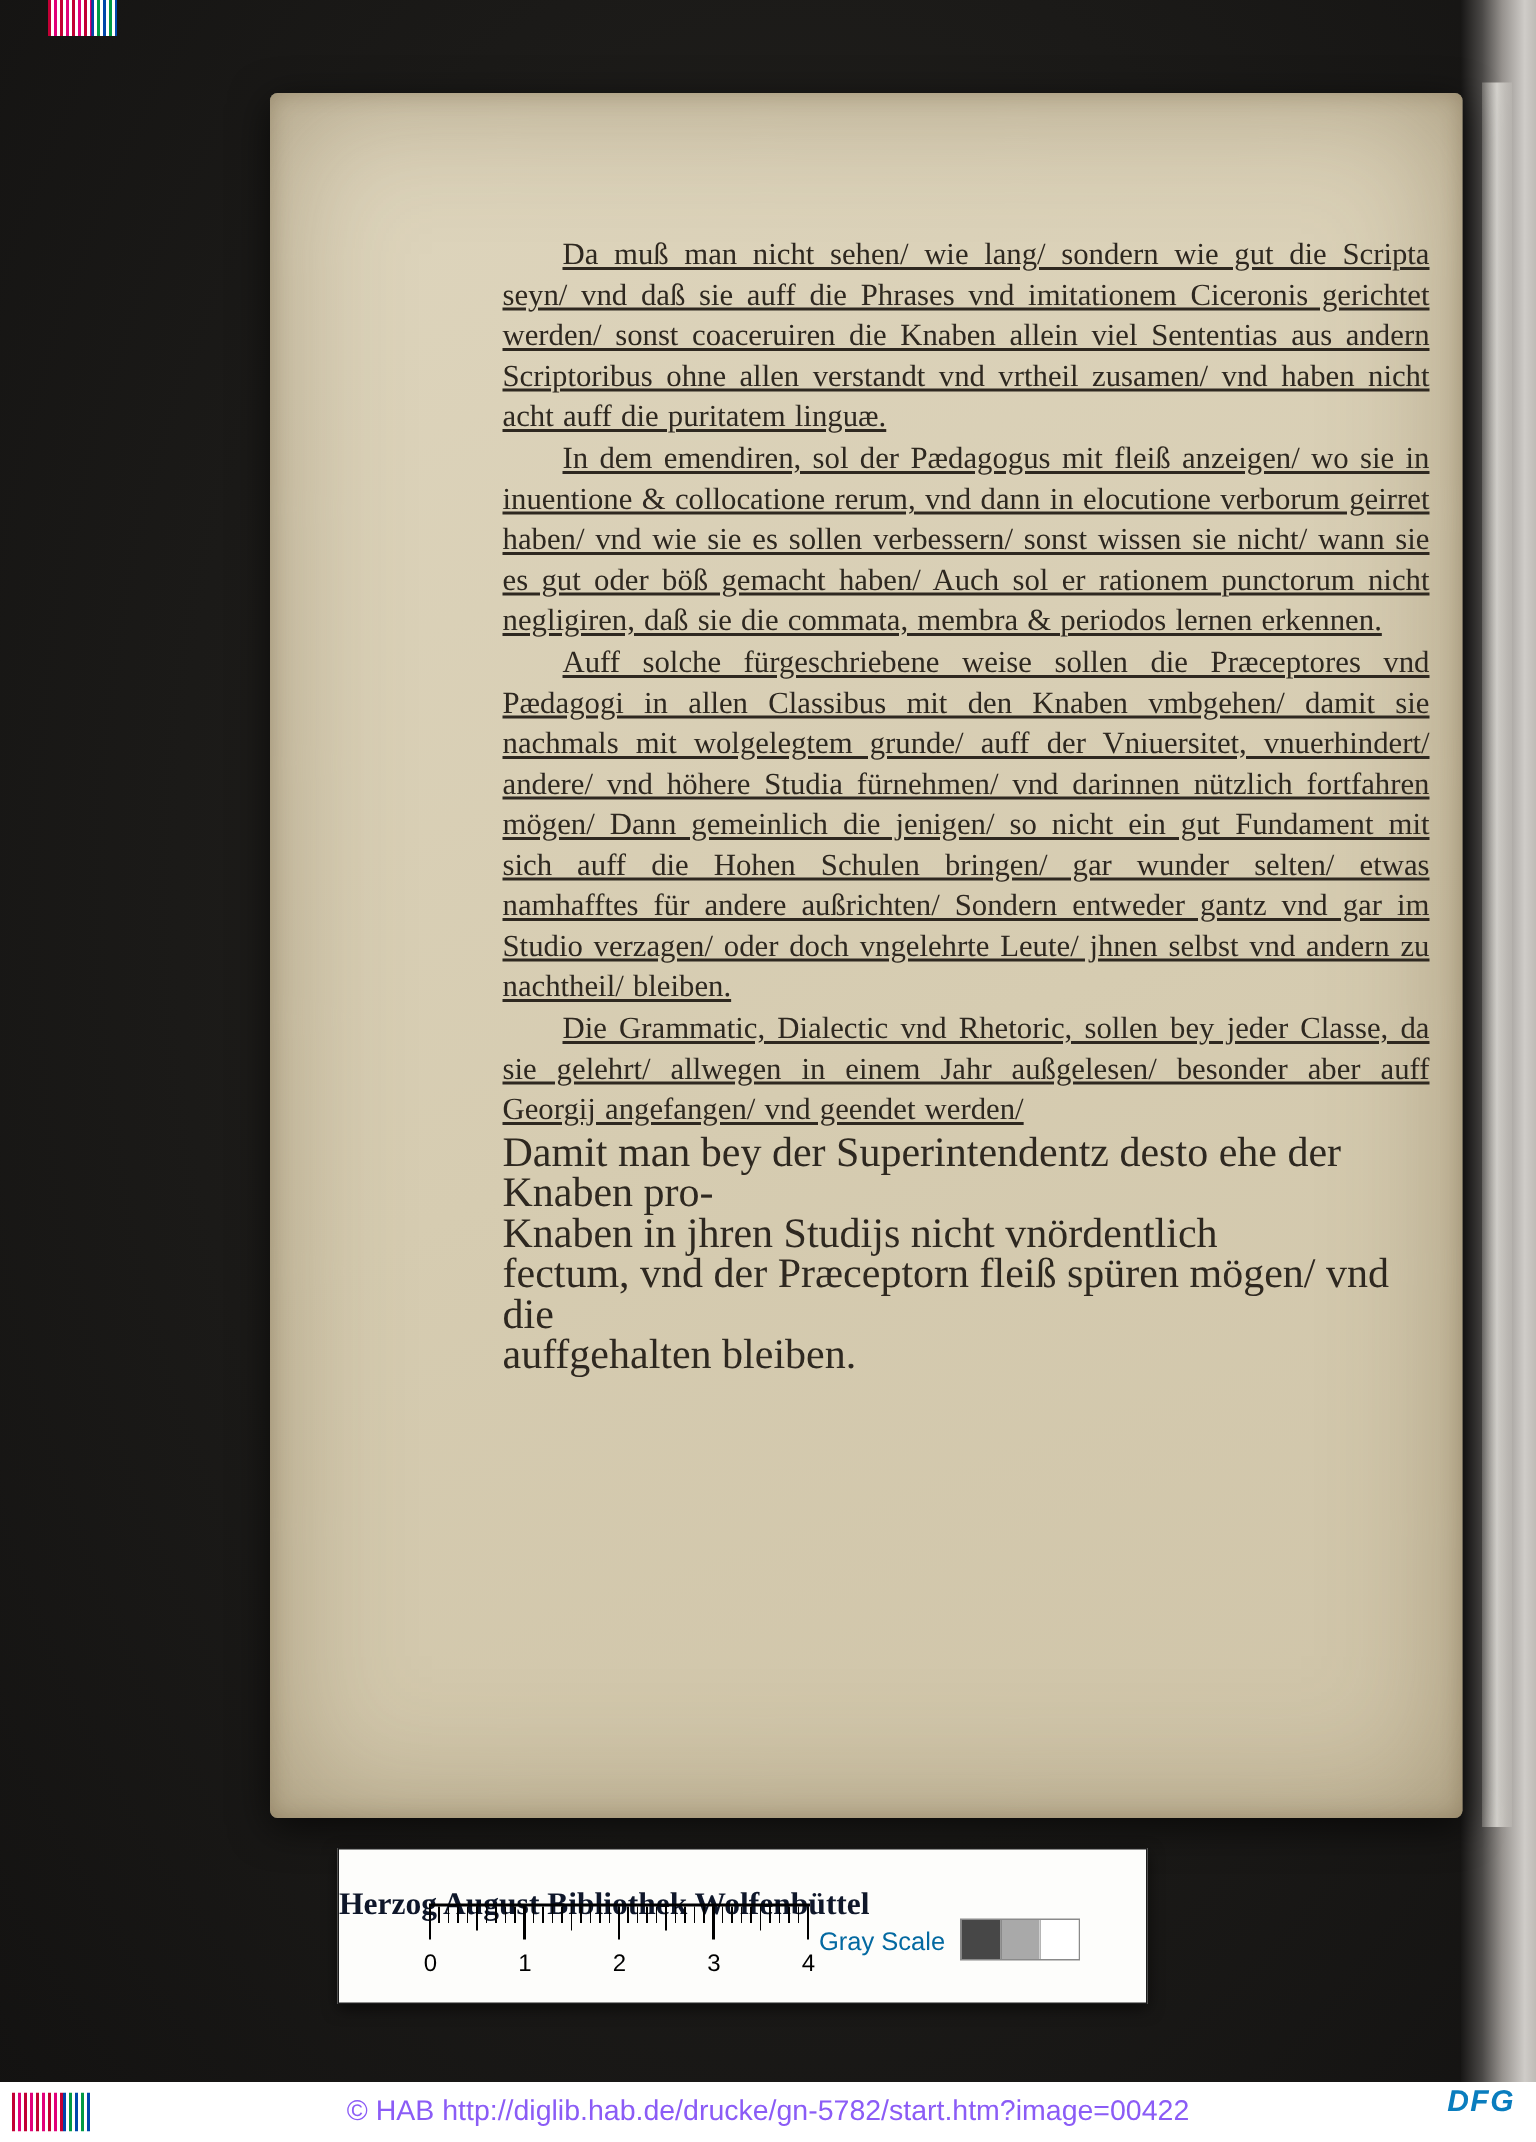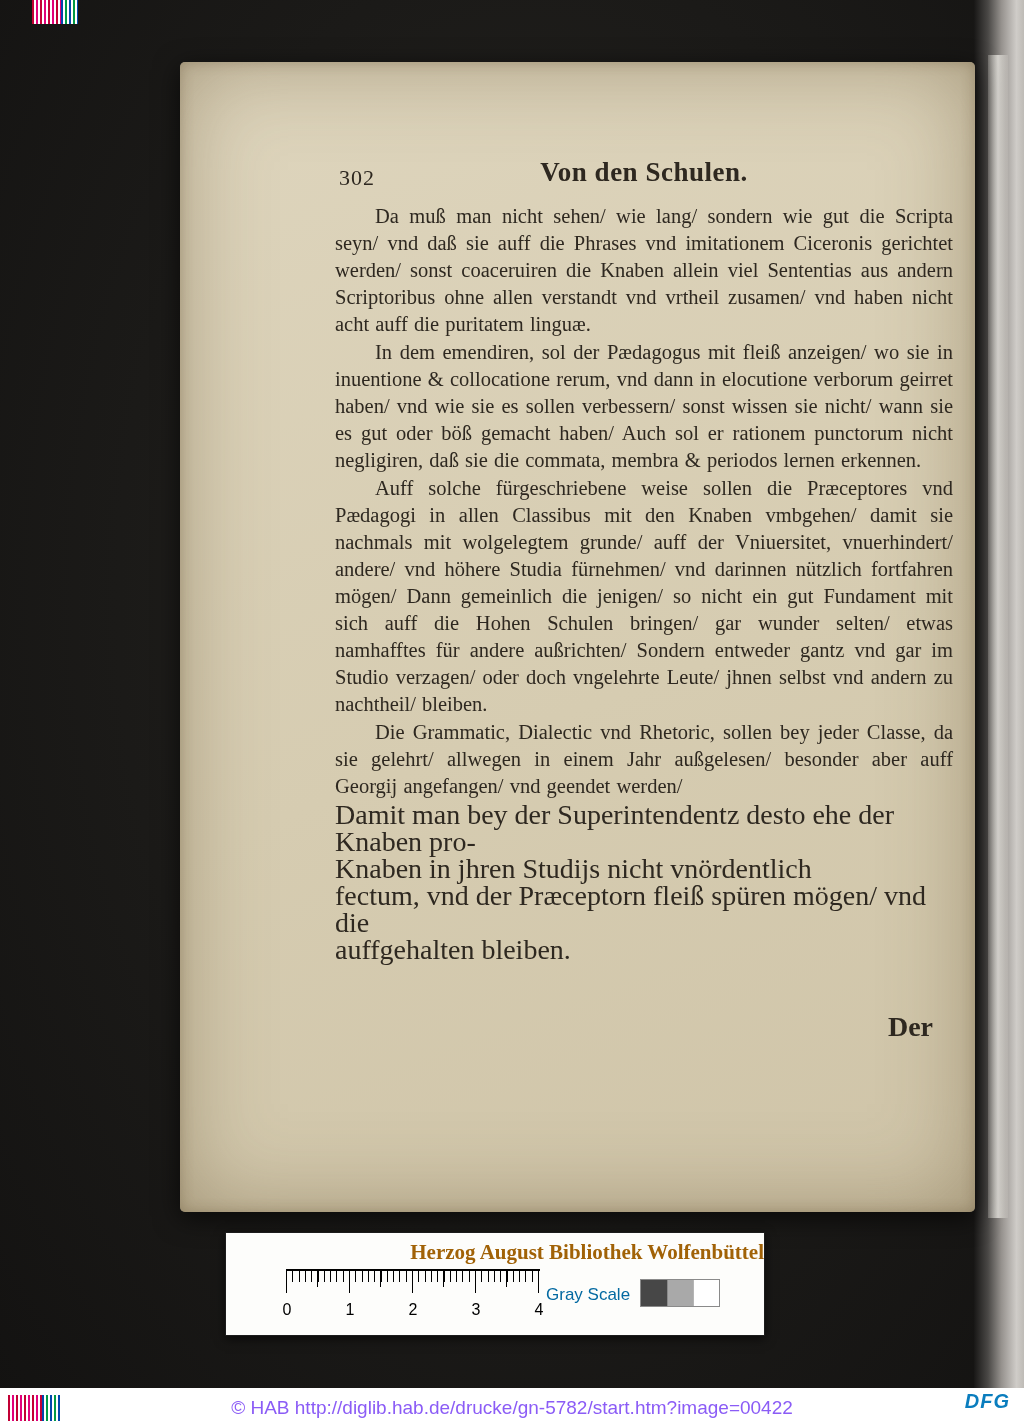--- a/index.html
+++ b/index.html
@@ -57,46 +57,47 @@
   .pgnum { position: absolute; left: 4px; top: 8px; font-size: 22px; letter-spacing: 1px; }
   .running { display: block; text-align: center; font-size: 27px; font-weight: bold; letter-spacing: .5px; }
 
   .para {
     font-size: 20.5px;
     line-height: 27px;
     text-align: justify;
     text-indent: 40px;
     word-spacing: 1px;
     margin-bottom: 1px;
+    text-decoration: underline;
   }
   .closing { font-size: 28px; line-height: 27px; text-align: left; }
   .catchword {
     margin-top: 48px;
     text-align: right;
     padding-right: 20px;
     font-size: 28px;
     font-weight: bold;
   }
 
   
   .scale-card {
     position: absolute;
     left: 225px; top: 1232px;
     width: 540px; height: 104px;
     background: #fdfdfb;
     border: 1px solid #1c1c1c;
     box-shadow: 0 3px 10px rgba(0,0,0,.6);
   }
   .scale-title {
-    padding-top: 7px;
-    text-align: right;
+    padding-top: 24px;
+    text-align: left;
     font-family: "Liberation Serif", serif;
     font-weight: bold;
     font-size: 21px;
-    color: #a16207;
+    color: #0f172a;
   }
   .ruler { position: absolute; left: 60px; top: 36px; width: 254px; height: 56px; }
   .ruler-ticks { position: relative; height: 24px; border-top: 2px solid #000; }
   .t-mm, .t-half, .t-cm { position: absolute; top: 0; left: 0; right: 0; }
   .t-mm  { height: 11px; background: repeating-linear-gradient(90deg, #000 0 1px,   transparent 1px 6.3px); }
   .t-half{ height: 16px; background: repeating-linear-gradient(90deg, #000 0 1px,   transparent 1px 31.5px); }
   .t-cm  { height: 22px; background: repeating-linear-gradient(90deg, #000 0 1.5px, transparent 1.5px 63px); }
   .ruler-nums { position: relative; margin-top: 8px; height: 20px; font-family: "Liberation Sans", sans-serif; font-size: 16px; color: #000; }
   .ruler-nums span { position: absolute; transform: translateX(-50%); }
   .ruler-nums span:nth-child(1) { left: 1px; }
@@ -149,38 +150,33 @@
   <div class="right-strip">
     <div class="edge-highlight"></div>
   </div>
 
   <div class="reg-strip reg-top">
     <div class="seg-warm"></div>
     <div class="seg-cool"></div>
   </div>
 
   <div class="paper">
-    <div class="page-head">
-      <span class="pgnum">302</span>
-      <span class="running">Von den Schulen.</span>
-    </div>
 
     <p class="para">Da muß man nicht sehen/ wie lang/ sondern wie gut die Scripta seyn/ vnd daß sie auff die Phrases vnd imitationem Ciceronis gerichtet werden/ sonst coaceruiren die Knaben allein viel Sententias aus andern Scriptoribus ohne allen verstandt vnd vrtheil zusamen/ vnd haben nicht acht auff die puritatem linguæ.</p>
     <p class="para">In dem emendiren, sol der Pædagogus mit fleiß anzeigen/ wo sie in inuentione &amp; collocatione rerum, vnd dann in elocutione verborum geirret haben/ vnd wie sie es sollen verbessern/ sonst wissen sie nicht/ wann sie es gut oder böß gemacht haben/ Auch sol er rationem punctorum nicht negligiren, daß sie die commata, membra &amp; periodos lernen erkennen.</p>
     <p class="para">Auff solche fürgeschriebene weise sollen die Præceptores vnd Pædagogi in allen Classibus mit den Knaben vmbgehen/ damit sie nachmals mit wolgelegtem grunde/ auff der Vniuersitet, vnuerhindert/ andere/ vnd höhere Studia fürnehmen/ vnd darinnen nützlich fortfahren mögen/ Dann gemeinlich die jenigen/ so nicht ein gut Fundament mit sich auff die Hohen Schulen bringen/ gar wunder selten/ etwas namhafftes für andere außrichten/ Sondern entweder gantz vnd gar im Studio verzagen/ oder doch vngelehrte Leute/ jhnen selbst vnd andern zu nachtheil/ bleiben.</p>
     <p class="para">Die Grammatic, Dialectic vnd Rhetoric, sollen bey jeder Classe, da sie gelehrt/ allwegen in einem Jahr außgelesen/ besonder aber auff Georgij angefangen/ vnd geendet werden/</p>
 
     <div class="closing">
       <div>Damit man bey der Superintendentz desto ehe der Knaben pro-</div>
       <div>Knaben in jhren Studijs nicht vnördentlich</div>
       <div>fectum, vnd der Præceptorn fleiß spüren mögen/ vnd die</div>
       <div>auffgehalten bleiben.</div>
     </div>
 
-    <div class="catchword">Der</div>
   </div>
 
   <div class="scale-card">
     <div class="scale-title">Herzog August Bibliothek Wolfenbüttel</div>
 
     <div class="ruler">
       <div class="ruler-ticks">
         <div class="t-cm"></div>
         <div class="t-half"></div>
         <div class="t-mm"></div>

